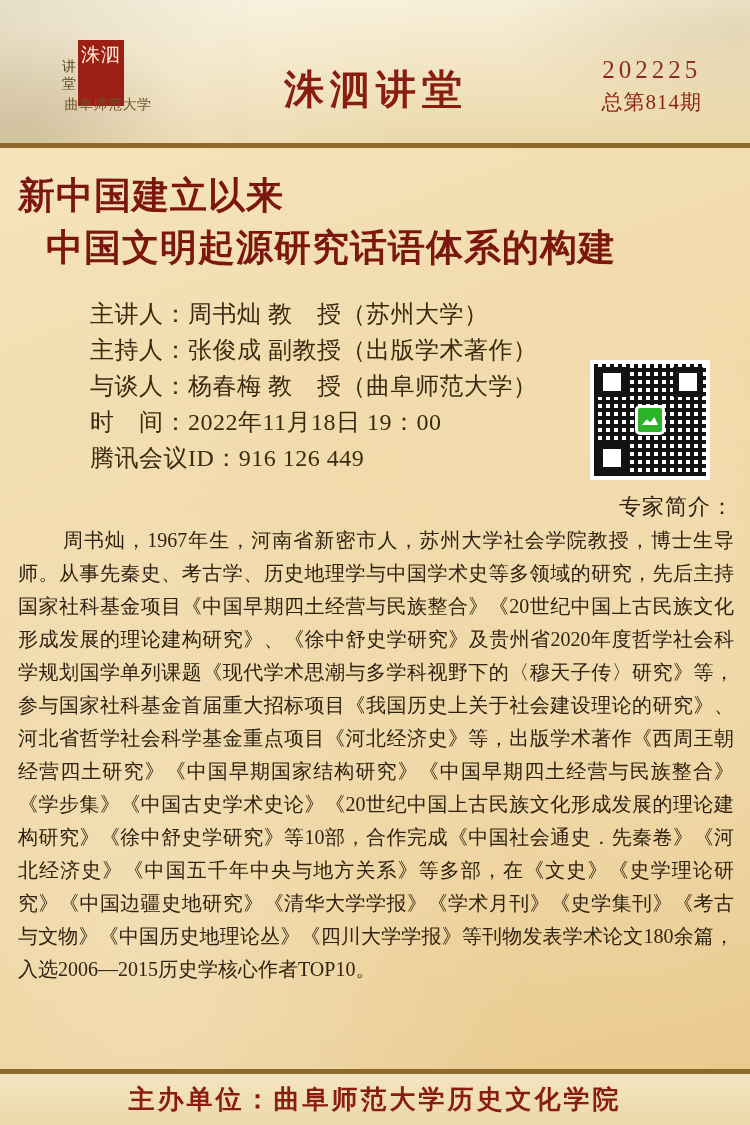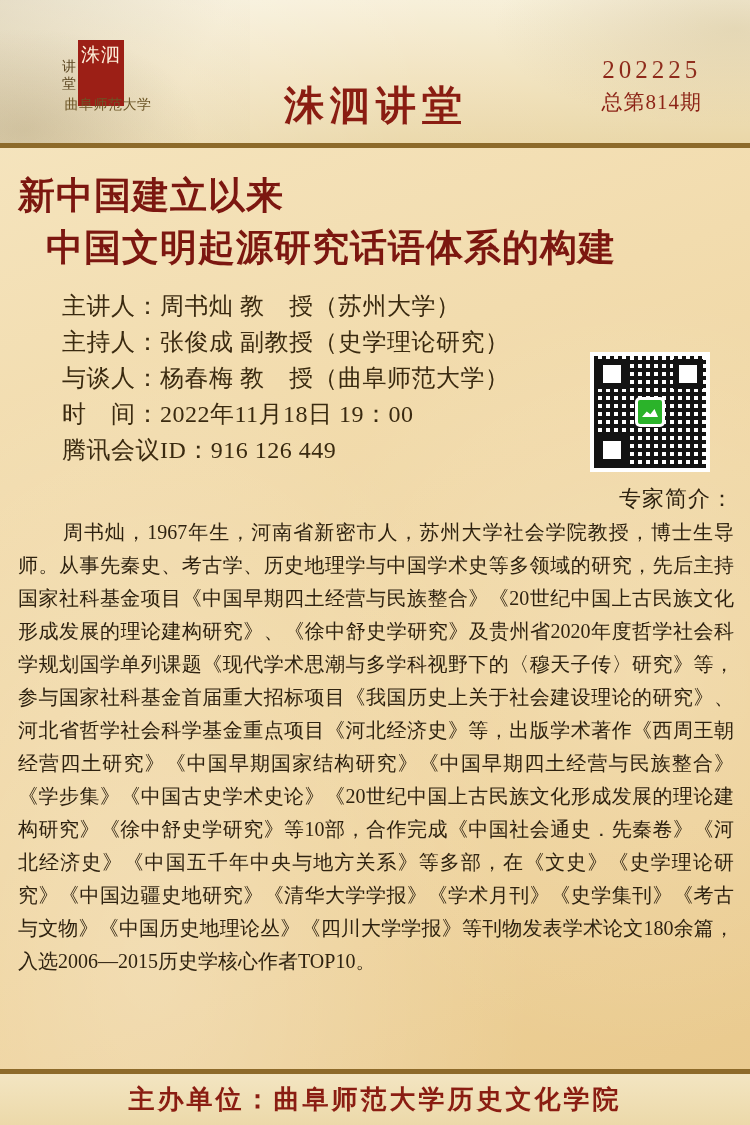--- a/index.html
+++ b/index.html
@@ -104,21 +104,20 @@
     position: absolute;
     left: 2px;
     right: 0;
     top: 62px;
     text-align: center;
     font-size: 40px;
     font-weight: bold;
     color: #8a1d12;
     letter-spacing: 6px;
     font-family: "Liberation Serif", serif;
-    margin-top: 16px;
   }
   .issue {
     position: absolute;
     right: 48px;
     top: 56px;
     text-align: center;
     color: #8a1d12;
   }
   .issue-year {
     font-size: 25px;
@@ -144,22 +143,22 @@
     letter-spacing: 1px;
     white-space: nowrap;
     font-family: "Liberation Serif", serif;
   }
   .title-line.indent {
     text-indent: 28px;
   }
 
   
   .info-block {
-    margin-top: 14px;
-    padding-left: 62px;
+    margin-top: 22px;
+    padding-left: 90px;
     color: #3a2a10;
     position: relative;
   }
   .info-row {
     font-size: 24px;
     line-height: 36px;
     letter-spacing: 0.5px;
     white-space: nowrap;
   }
 
@@ -277,21 +276,21 @@
     </div>
   </div>
 
   <div class="title-block">
     <div class="title-line">新中国建立以来</div>
     <div class="title-line indent">中国文明起源研究话语体系的构建</div>
   </div>
 
   <div class="info-block">
     <div class="info-row">主讲人：周书灿 教　授（苏州大学）</div>
-    <div class="info-row">主持人：张俊成 副教授（史学理论研究）</div>
+    <div class="info-row">主持人：张俊成 副教授（出版学术著作）</div>
     <div class="info-row">与谈人：杨春梅 教　授（曲阜师范大学）</div>
     <div class="info-row">时　间：2022年11月18日 19：00</div>
     <div class="info-row">腾讯会议ID：916 126 449</div>
 
     <div class="qr">
       <div class="qr-inner">
         <div class="qr-eye tl"></div>
         <div class="qr-eye tr"></div>
         <div class="qr-eye bl"></div>
         <div class="qr-center"></div>

